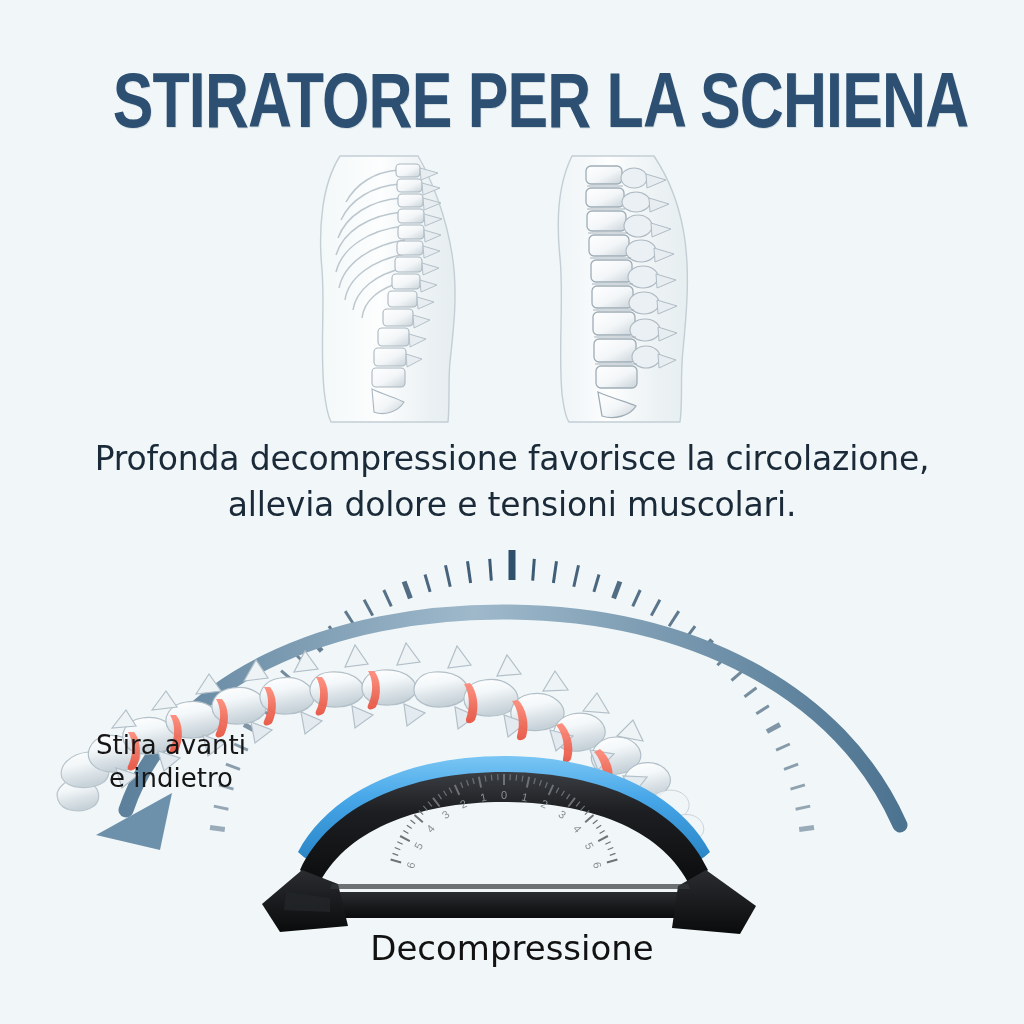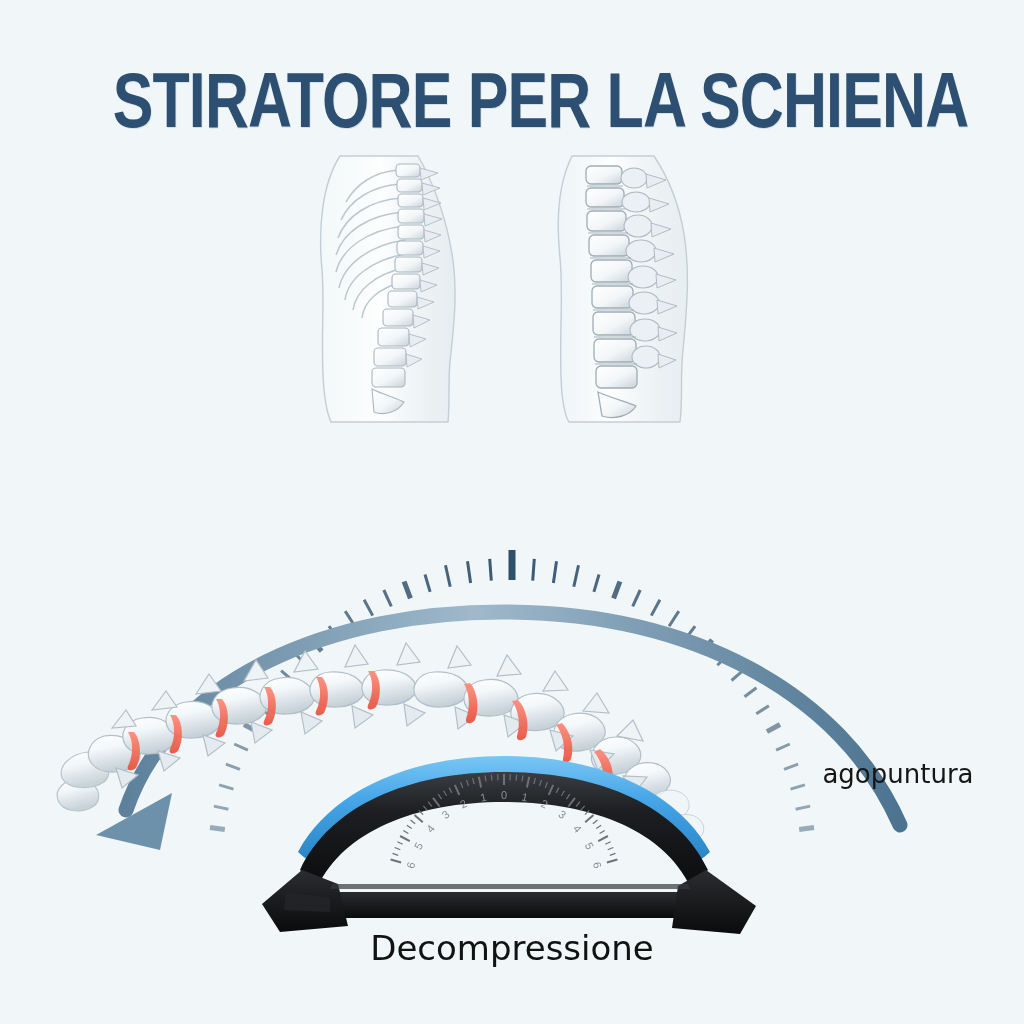--- a/index.html
+++ b/index.html
@@ -200,20 +200,24 @@
         <line x1="60" y1="83" x2="100" y2="83"></line>
         <line x1="62" y1="108" x2="103" y2="108"></line>
         <line x1="64" y1="134" x2="105" y2="134"></line>
         <line x1="65" y1="160" x2="106" y2="160"></line>
         <line x1="66" y1="187" x2="108" y2="187"></line>
         <line x1="67" y1="214" x2="109" y2="214"></line>
       </g>
     </svg>
   </div>
 
+  <div class="subtitle">
+    <div>Profonda decompressione favorisce la circolazione,</div>
+    <div>allevia dolore e tensioni muscolari.</div>
+  </div>
 
   <div class="scene">
 
     <svg class="ticks-svg" width="1024" height="400" viewBox="0 0 1024 400">
       <g id="tickGroup" stroke="#2f4f6b" stroke-linecap="butt">
           <line x1="224.8" y1="289.6" x2="210.0" y2="287.6" stroke-width="5" opacity="0.45"></line>
           <line x1="228.4" y1="269.2" x2="213.8" y2="266.1" stroke-width="3" opacity="0.47500000000000003"></line>
           <line x1="233.5" y1="249.1" x2="219.1" y2="244.9" stroke-width="3" opacity="0.5"></line>
           <line x1="240.0" y1="229.4" x2="225.9" y2="224.2" stroke-width="3" opacity="0.525"></line>
           <line x1="247.9" y1="210.2" x2="234.2" y2="204.0" stroke-width="3" opacity="0.55"></line>
@@ -451,20 +455,23 @@
       <path d="M302 330 L338 344 L348 386 L280 392 L262 364 Z" fill="url(#baseG)"></path>
 
       <path d="M706 330 L678 346 L672 388 L740 394 L756 366 Z" fill="url(#baseG)"></path>
 
       <path d="M332 344 L688 344 L690 349 L330 349 Z" fill="#35383c" opacity=".7"></path>
       <path d="M286 352 L330 358 L330 372 L284 370 Z" fill="#232529" opacity=".8"></path>
     </svg>
 
   </div>
 
+  <div class="side-label label-left">
+    <div>Stira avanti</div>
+    <div>e indietro</div>
+  </div>
 
   <div class="side-label label-right">
-    <div>agopuntura</div>
   </div>
 
   <div class="caption-bottom">Decompressione</div>
 
 </div>
 
 </body></html>

